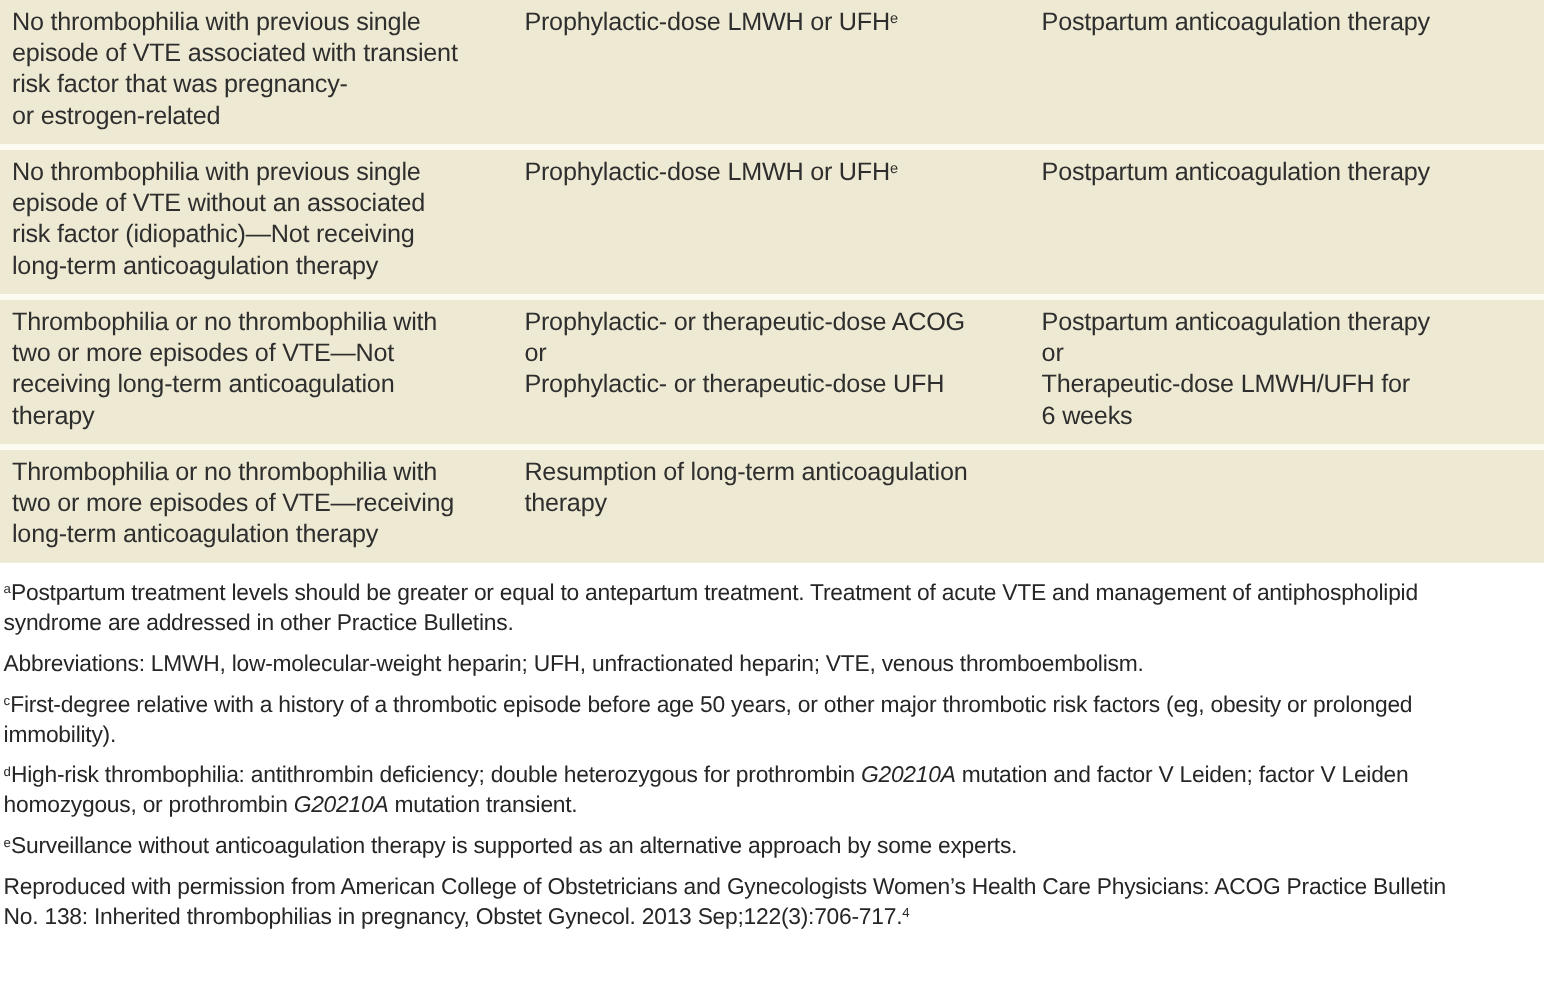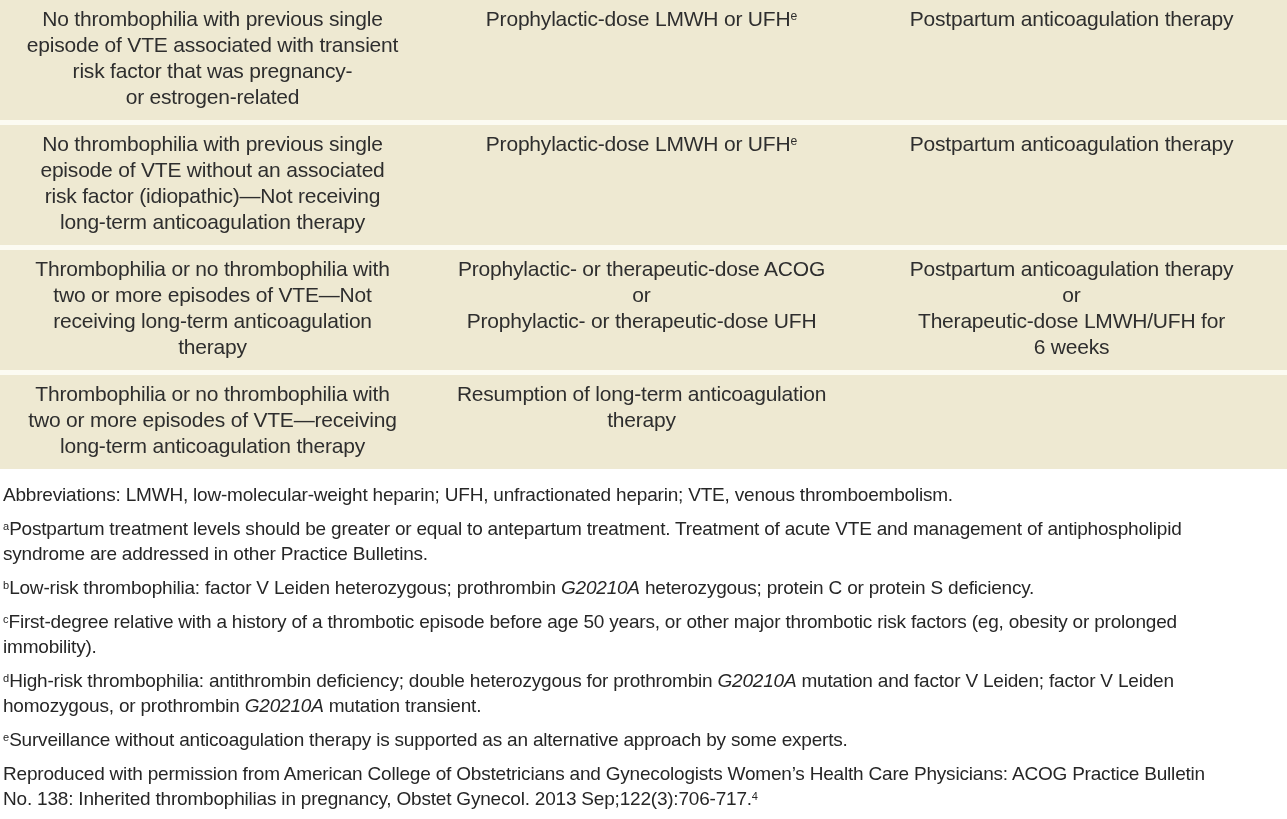--- a/index.html
+++ b/index.html
@@ -26,21 +26,20 @@
     grid-template-columns: 427px 431px 1fr;
     background: #eee9d2;
   }
   .cell {
     white-space: pre-line;
     font-size: 21px;
     line-height: 26px;
     letter-spacing: -0.2px;
     padding: 6px 12px 10px 10px;
     color: #2e2e2e;
-    text-align: center;
   }
   .footnotes {
     padding: 13px 4px 0 3px;
   }
   .fn {
     margin: 0 0 9px 0;
     font-size: 19px;
     line-height: 25px;
     letter-spacing: -0.2px;
     white-space: pre-line;
@@ -97,24 +96,23 @@
       <div class="cell">Thrombophilia or no thrombophilia with
 two or more episodes of VTE—receiving
 long-term anticoagulation therapy</div>
       <div class="cell">Resumption of long-term anticoagulation
 therapy</div>
     </div>
 
   </div>
 
   <div class="footnotes">
-    <p class="fn">Abbreviations: LMWH, low-molecular-weight heparin; UFH, unfractionated heparin; VTE, venous thromboembolism.</p>
     <p class="fn"><span class="sup">a</span><span>Postpartum treatment levels should be greater or equal to antepartum treatment. Treatment of acute VTE and management of antiphospholipid
 syndrome are addressed in other Practice Bulletins.</span></p>
-    <p class="fn"><span class="sup">b</span><span>Low-risk thrombophilia: factor V Leiden heterozygous; prothrombin </span><i>G20210A</i><span> heterozygous; protein C or protein S deficiency.</span></p>
+    <p class="fn">Abbreviations: LMWH, low-molecular-weight heparin; UFH, unfractionated heparin; VTE, venous thromboembolism.</p>
     <p class="fn"><span class="sup">c</span><span>First-degree relative with a history of a thrombotic episode before age 50 years, or other major thrombotic risk factors (eg, obesity or prolonged
 immobility).</span></p>
     <p class="fn"><span class="sup">d</span><span>High-risk thrombophilia: antithrombin deficiency; double heterozygous for prothrombin </span><i>G20210A</i><span> mutation and factor V Leiden; factor V Leiden
 homozygous, or prothrombin </span><i>G20210A</i><span> mutation transient.</span></p>
     <p class="fn"><span class="sup">e</span><span>Surveillance without anticoagulation therapy is supported as an alternative approach by some experts.</span></p>
     <p class="fn"><span>Reproduced with permission from American College of Obstetricians and Gynecologists Women’s Health Care Physicians: ACOG Practice Bulletin
 No. 138: Inherited thrombophilias in pregnancy, Obstet Gynecol. 2013 Sep;122(3):706-717.</span><span class="sup">4</span></p>
   </div>
 
 </div>

